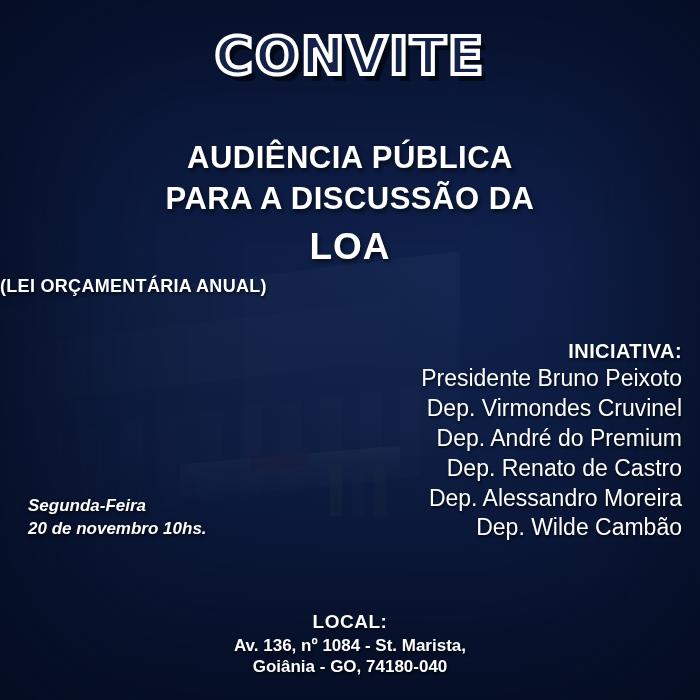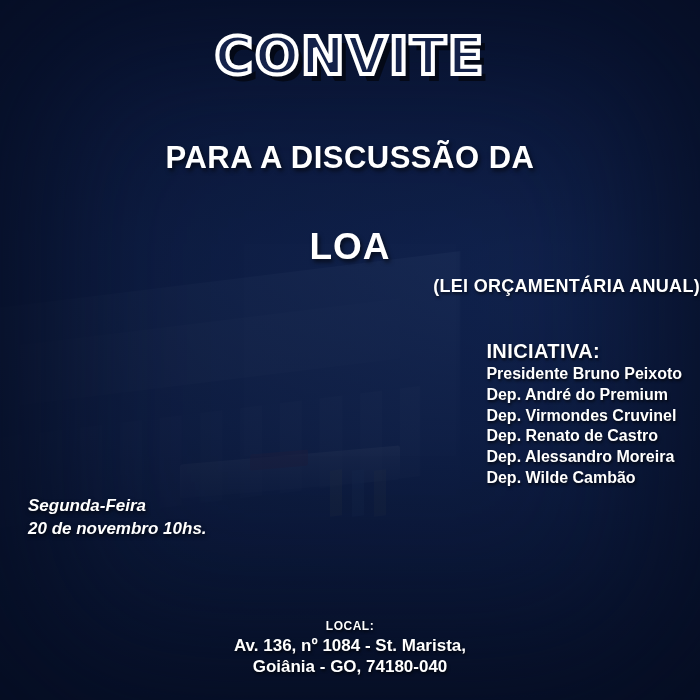--- a/index.html
+++ b/index.html
@@ -162,43 +162,44 @@
     font-size: 37px;
     font-weight: bold;
     letter-spacing: 1px;
     text-shadow: 2px 3px 4px rgba(0,0,0,0.6);
   }
   .loa-sub {
     position: absolute;
     top: 276px;
     left: 0;
     width: 100%;
-    text-align: right;
+    text-align: left;
     font-size: 18px;
     font-weight: bold;
     letter-spacing: 0.3px;
     text-shadow: 1px 2px 3px rgba(0,0,0,0.6);
   }
 
   
   .iniciativa {
     position: absolute;
     right: 18px;
     top: 338px;
+    text-align: right;
     line-height: 1.30;
   }
   .iniciativa .head {
     font-size: 20px;
     font-weight: bold;
     letter-spacing: 0.4px;
     text-shadow: 1px 2px 3px rgba(0,0,0,0.7);
   }
   .iniciativa .person {
-    font-size: 16px;
-    font-weight: bold;
+    font-size: 23px;
+    font-weight: normal;
     text-shadow: 1px 2px 3px rgba(0,0,0,0.7);
   }
 
   
   .dateblock {
     position: absolute;
     left: 28px;
     top: 495px;
     font-style: italic;
     font-weight: bold;
@@ -210,21 +211,21 @@
   
   .local {
     position: absolute;
     left: 0;
     bottom: 22px;
     width: 100%;
     text-align: center;
     line-height: 1.28;
     text-shadow: 1px 2px 3px rgba(0,0,0,0.7);
   }
-  .local .lbl { font-size: 12px; font-weight: bold; letter-spacing: 0.5px; }
+  .local .lbl { font-size: 19px; font-weight: bold; letter-spacing: 0.5px; }
   .local .venue { font-size: 26px; font-weight: bold; letter-spacing: 0.3px; }
   .local .addr { font-size: 17px; font-weight: bold; }
 </style>
 </head>
 <body>
 
 <div id="poster">
 
   <div class="photo">
     <div class="building"></div>
@@ -237,31 +238,32 @@
     <div class="ground"></div>
   </div>
   <div class="tint"></div>
   <div class="vignette"></div>
 
   <div class="content">
 
     <div class="convite">CONVITE</div>
 
     <div class="subtitle">
+      <div>AUDIÊNCIA PÚBLICA</div>
       <div>PARA A DISCUSSÃO DA</div>
     </div>
 
     <div class="loa">LOA</div>
     <div class="loa-sub">(LEI ORÇAMENTÁRIA ANUAL)</div>
 
     <div class="iniciativa">
       <div class="head">INICIATIVA:</div>
       <div class="person">Presidente Bruno Peixoto</div>
+      <div class="person">Dep. Virmondes Cruvinel</div>
       <div class="person">Dep. André do Premium</div>
-      <div class="person">Dep. Virmondes Cruvinel</div>
       <div class="person">Dep. Renato de Castro</div>
       <div class="person">Dep. Alessandro Moreira</div>
       <div class="person">Dep. Wilde Cambão</div>
     </div>
 
     <div class="dateblock">
       <div>Segunda-Feira</div>
       <div>20 de novembro 10hs.</div>
     </div>
 

